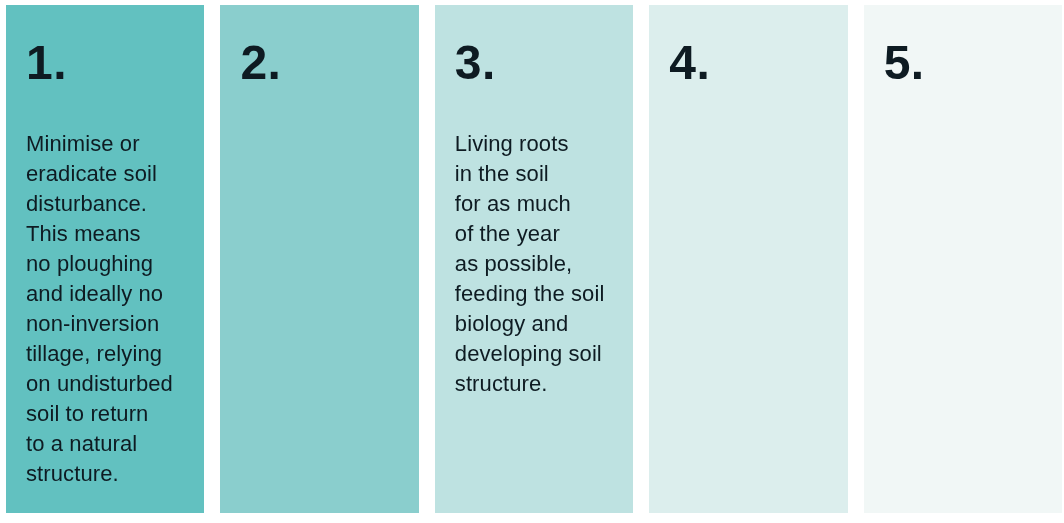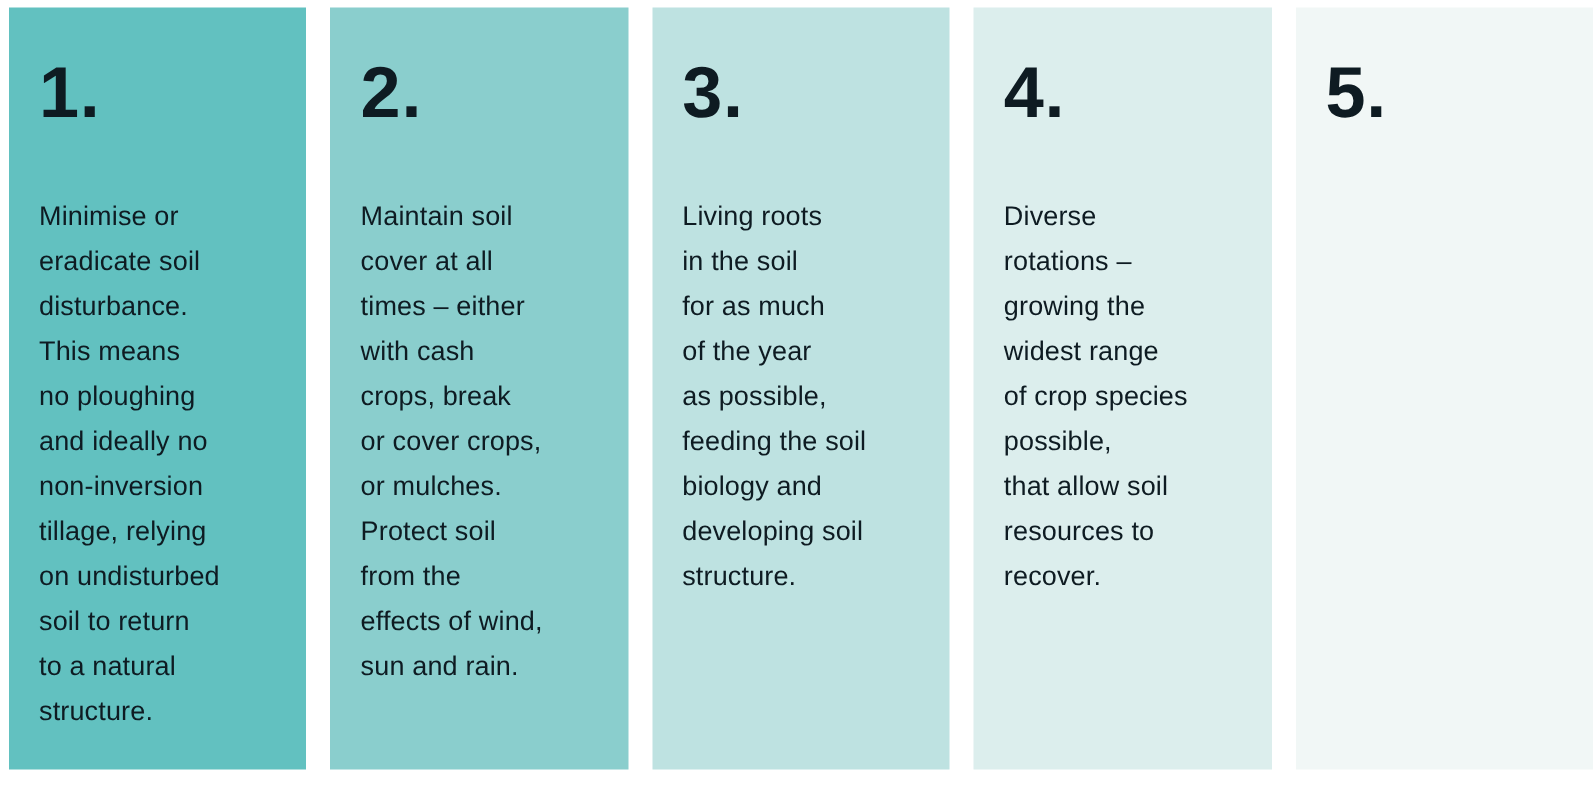--- a/index.html
+++ b/index.html
@@ -23,21 +23,21 @@
     overflow: hidden;
   }
   .num {
     font-size: 48px;
     font-weight: 800;
     line-height: 1;
     letter-spacing: 0.5px;
     margin-bottom: 42px;
   }
   .body-text {
-    font-size: 18px;
+    font-size: 22px;
     line-height: 30px;
     letter-spacing: 0.1px;
     white-space: pre-line;
     font-weight: 400;
   }
 </style>
 </head>
 <body style="background: rgb(255, 255, 255); color: rgb(14, 27, 34);">
 
 <div class="panel">
@@ -53,56 +53,36 @@
 non-inversion
 tillage, relying
 on undisturbed
 soil to return
 to a natural
 structure.</p>
   </section>
 
   <section class="card" style="background: rgb(138, 206, 205);">
     <h2 class="num">2.</h2>
-    <p class="body-text">Maintain soil
-cover at all
-times – either
-with cash
-crops, break
-or cover crops,
-or mulches.
-Protect soil
-from the
-effects of wind,
-sun and rain.</p>
   </section>
 
   <section class="card" style="background: rgb(190, 226, 225);">
     <h2 class="num">3.</h2>
     <p class="body-text">Living roots
 in the soil
 for as much
 of the year
 as possible,
 feeding the soil
 biology and
 developing soil
 structure.</p>
   </section>
 
   <section class="card" style="background: rgb(220, 238, 237);">
     <h2 class="num">4.</h2>
-    <p class="body-text">Diverse
-rotations –
-growing the
-widest range
-of crop species
-possible,
-that allow soil
-resources to
-recover.</p>
   </section>
 
   <section class="card" style="background: rgb(241, 247, 246);">
     <h2 class="num">5.</h2>
   </section>
 
 </div>
 
 </body></html>

